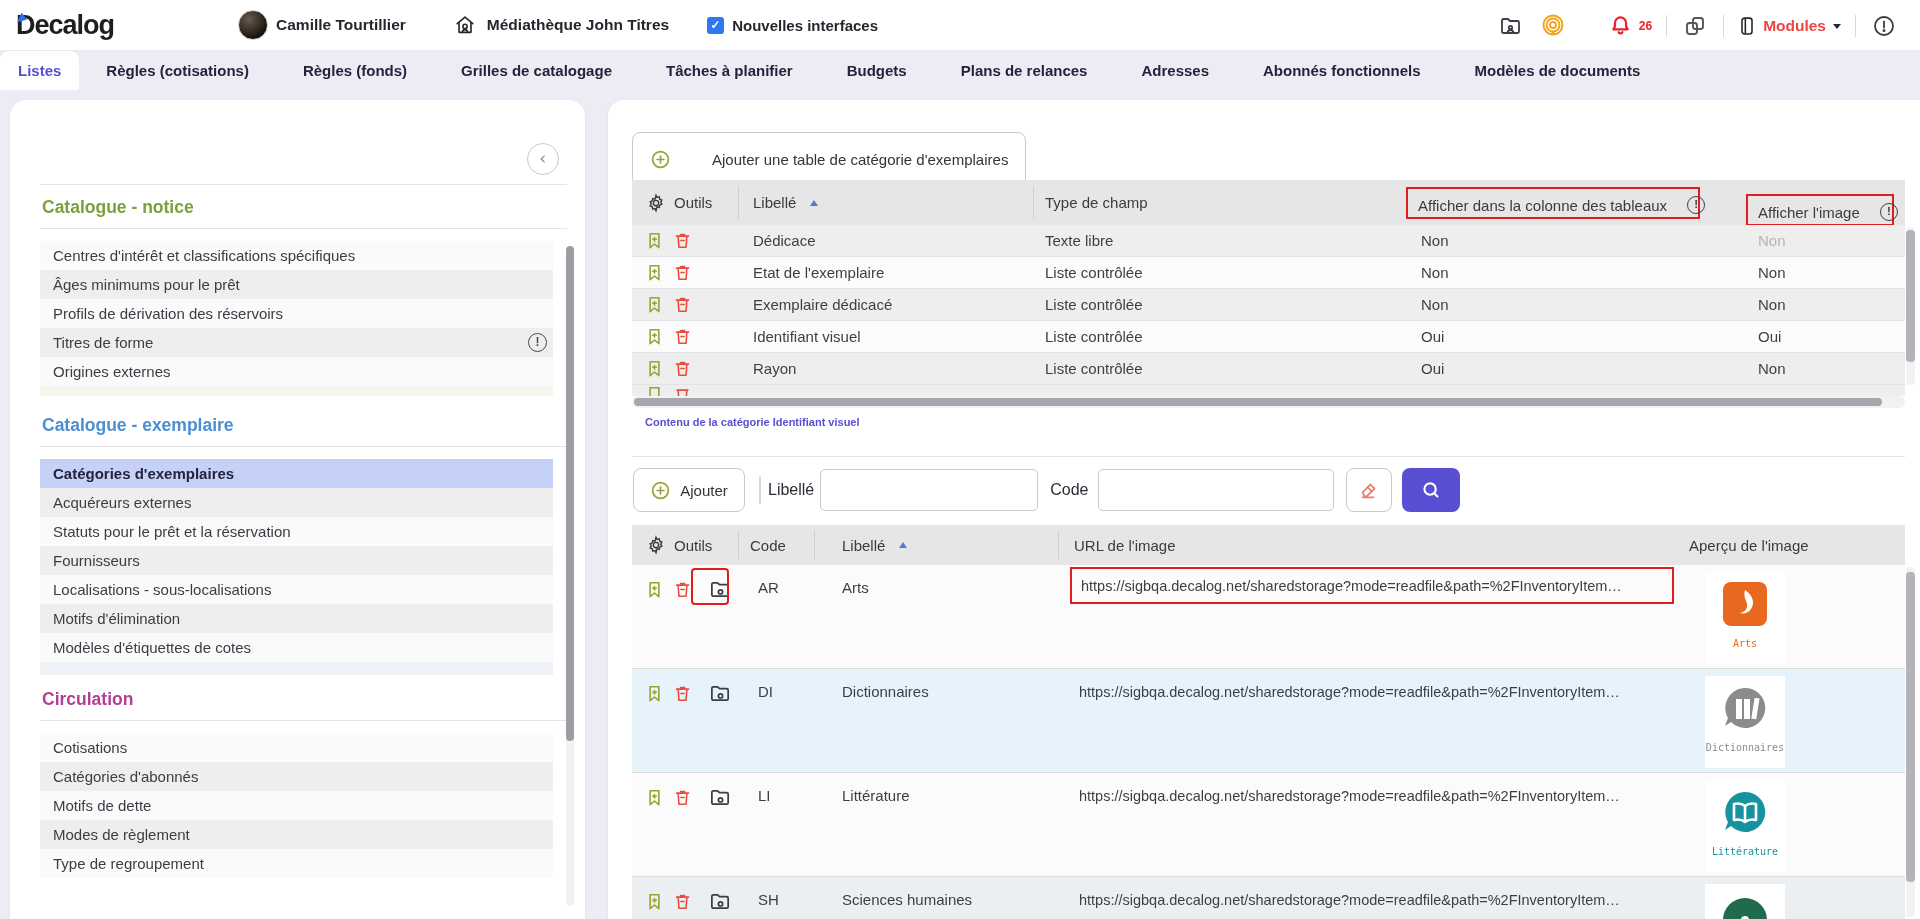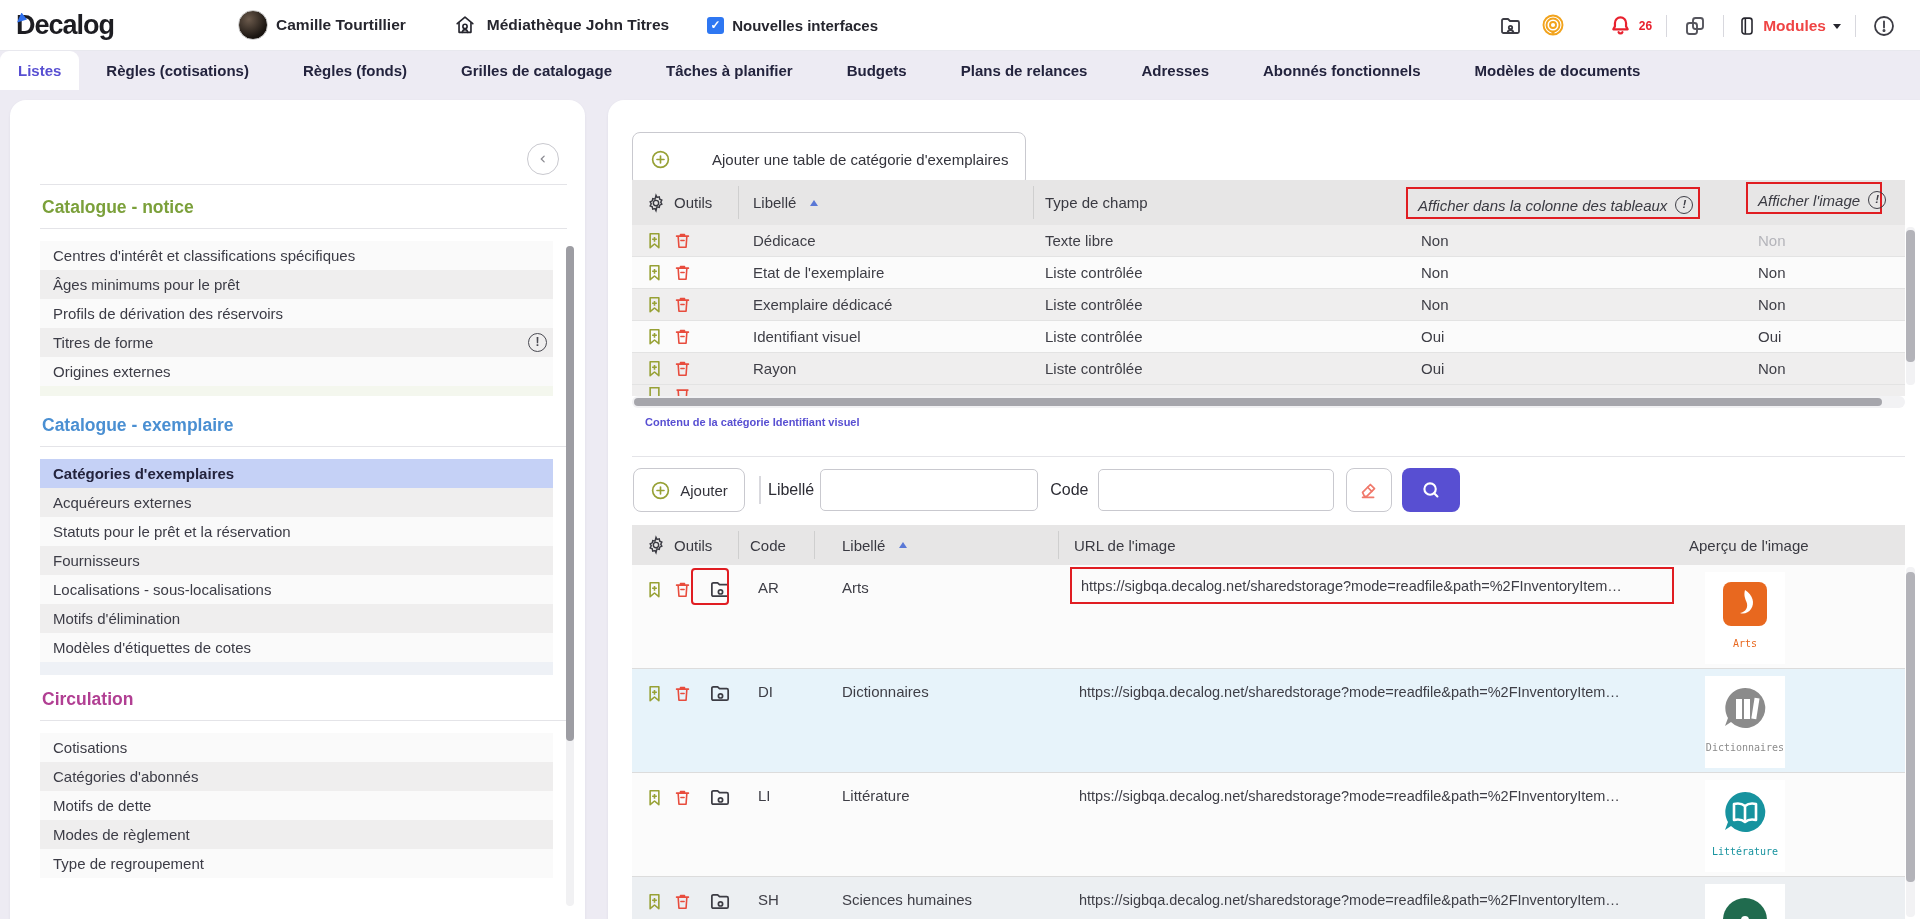--- a/index.html
+++ b/index.html
@@ -59,21 +59,21 @@
   .t1 { position:absolute; left:24px; top:80px; width:1273px; }
   .t2 { position:absolute; left:24px; top:425px; width:1273px; }
   .thead { position:relative; background:#e7e6e6; font-size:15px; color:#3a3a42; }
   .t1 .thead { height:45px; }
   .t2 .thead { height:40px; }
   .hcell { position:absolute; top:0; height:100%; display:flex; align-items:center; gap:8px; white-space:nowrap; }
   .hsep { position:absolute; top:6px; bottom:6px; width:1px; background:#cfcfcf; }
   .sort-asc { width:0; height:0; border-left:4.5px solid transparent; border-right:4.5px solid transparent; border-bottom:6px solid #5a78d6; margin-left:6px; }
   .info-circ { width:18px; height:18px; border:1.5px solid #3f3f47; border-radius:50%; font-size:11.5px; font-weight:bold; line-height:15px; text-align:center; color:#3f3f47; flex:0 0 auto; }
   .redbox { position:absolute; border:2px solid #e01d22; }
-  .rb-label { display:flex; align-items:center; gap:8px; padding:16px 10px; height:100%; white-space:nowrap; font-size:15px;font-style:italic; }
+  .rb-label { display:flex; align-items:center; gap:20px; padding:16px 10px; height:100%; white-space:nowrap; font-size:15px; }
 
   .trow { position:relative; font-size:15px; color:#3e3e46; }
   .t1 .trow { height:32px; line-height:32px; border-bottom:1px solid #e3e3e3; }
   .t1 .trow:nth-child(odd) { background:#fbfbfb; }
   .t1 .trow:nth-child(even) { background:#efeeee; }
   .cell { position:absolute; top:0; white-space:nowrap; }
   .cell.muted { color:#b4b4ba; }
   .tool-icons { position:absolute; left:13px; top:0; height:100%; display:flex; align-items:center; gap:9px; }
   .icon-btn { display:flex; align-items:center; justify-content:center; cursor:pointer; background:none; border:none; padding:0; }
   .partial-row { height:11px; overflow:hidden; background:#efeeee; position:relative; }
@@ -274,21 +274,21 @@
           <span class="sort-asc"></span>
         </div>
         <div class="hsep" style="left:401px"></div>
         <div class="hcell" style="left:413px">Type de champ</div>
         <div class="redbox" style="left:774px; top:7px; width:294px; height:32px;">
           <div class="rb-label">
             <span>Afficher dans la colonne des tableaux</span>
             <span class="info-circ">!</span>
           </div>
         </div>
-        <div class="redbox" style="left:1114px; top:2px; width:136px; height:32px;">
+        <div class="redbox" style="left:1114px; top:14px; width:148px; height:32px;">
           <div class="rb-label">
             <span>Afficher l'image</span>
             <span class="info-circ">!</span>
           </div>
         </div>
       </div>
 
       <div class="trow">
         <div class="tool-icons">
           <button class="icon-btn">

